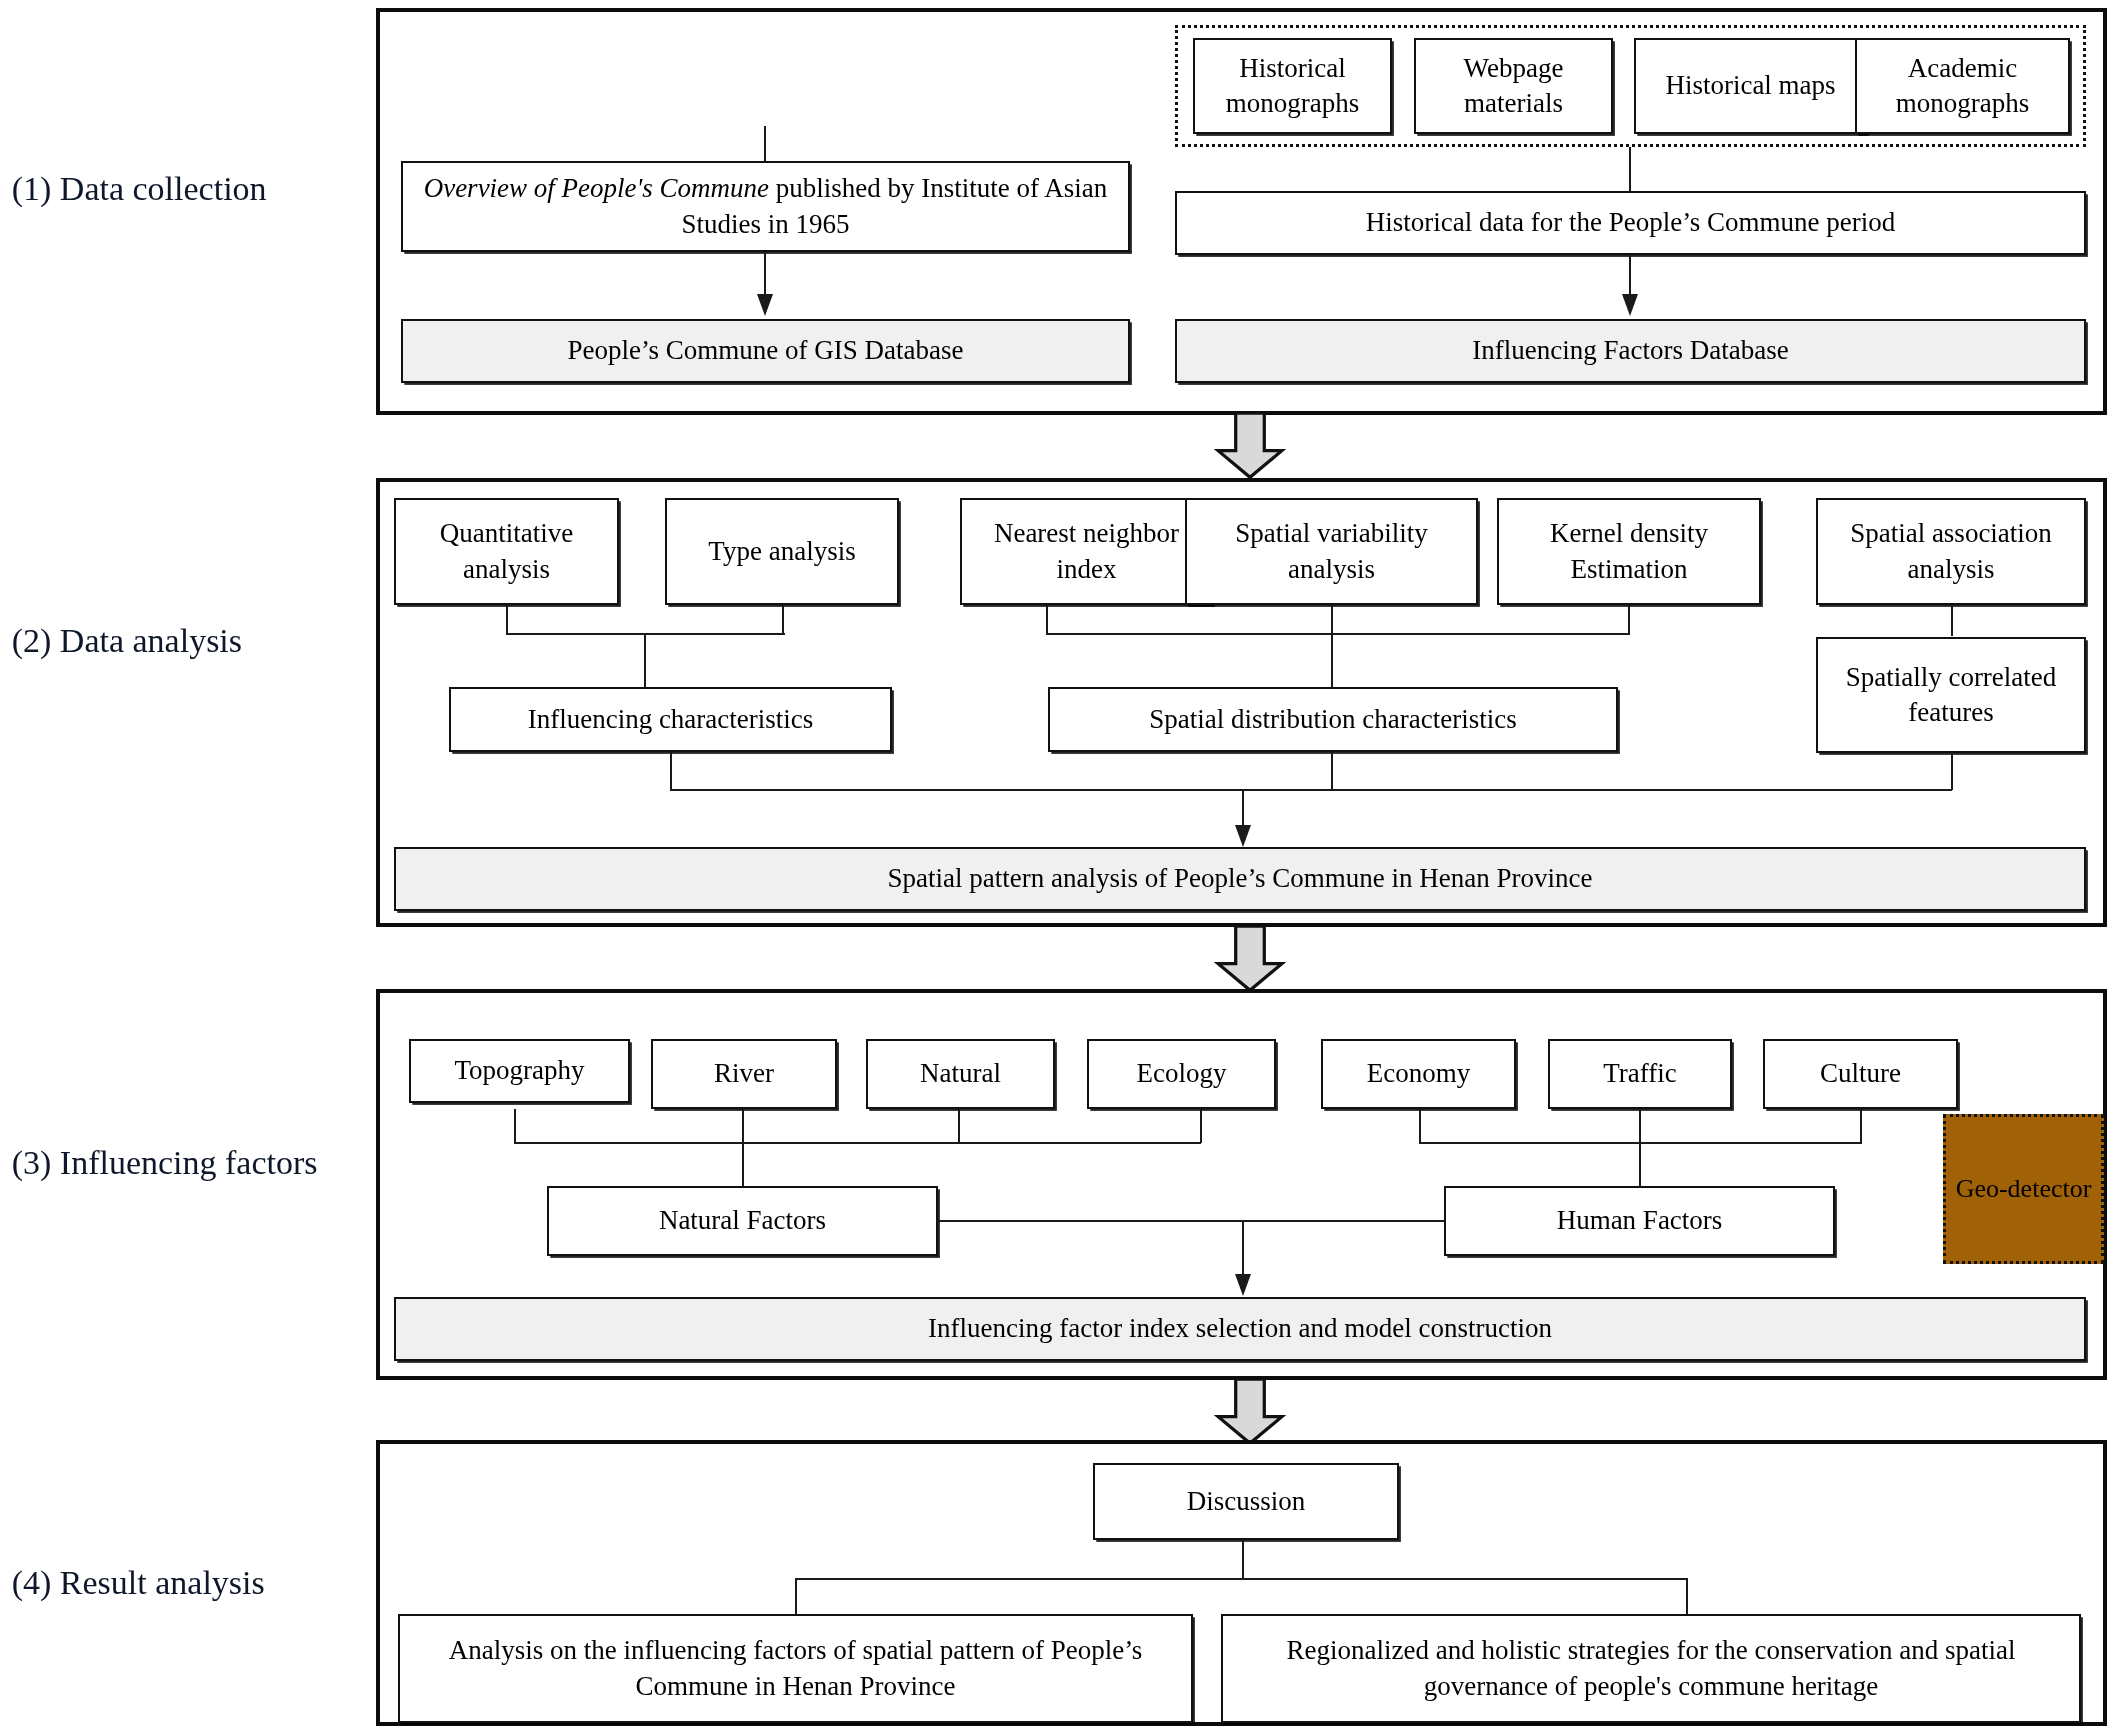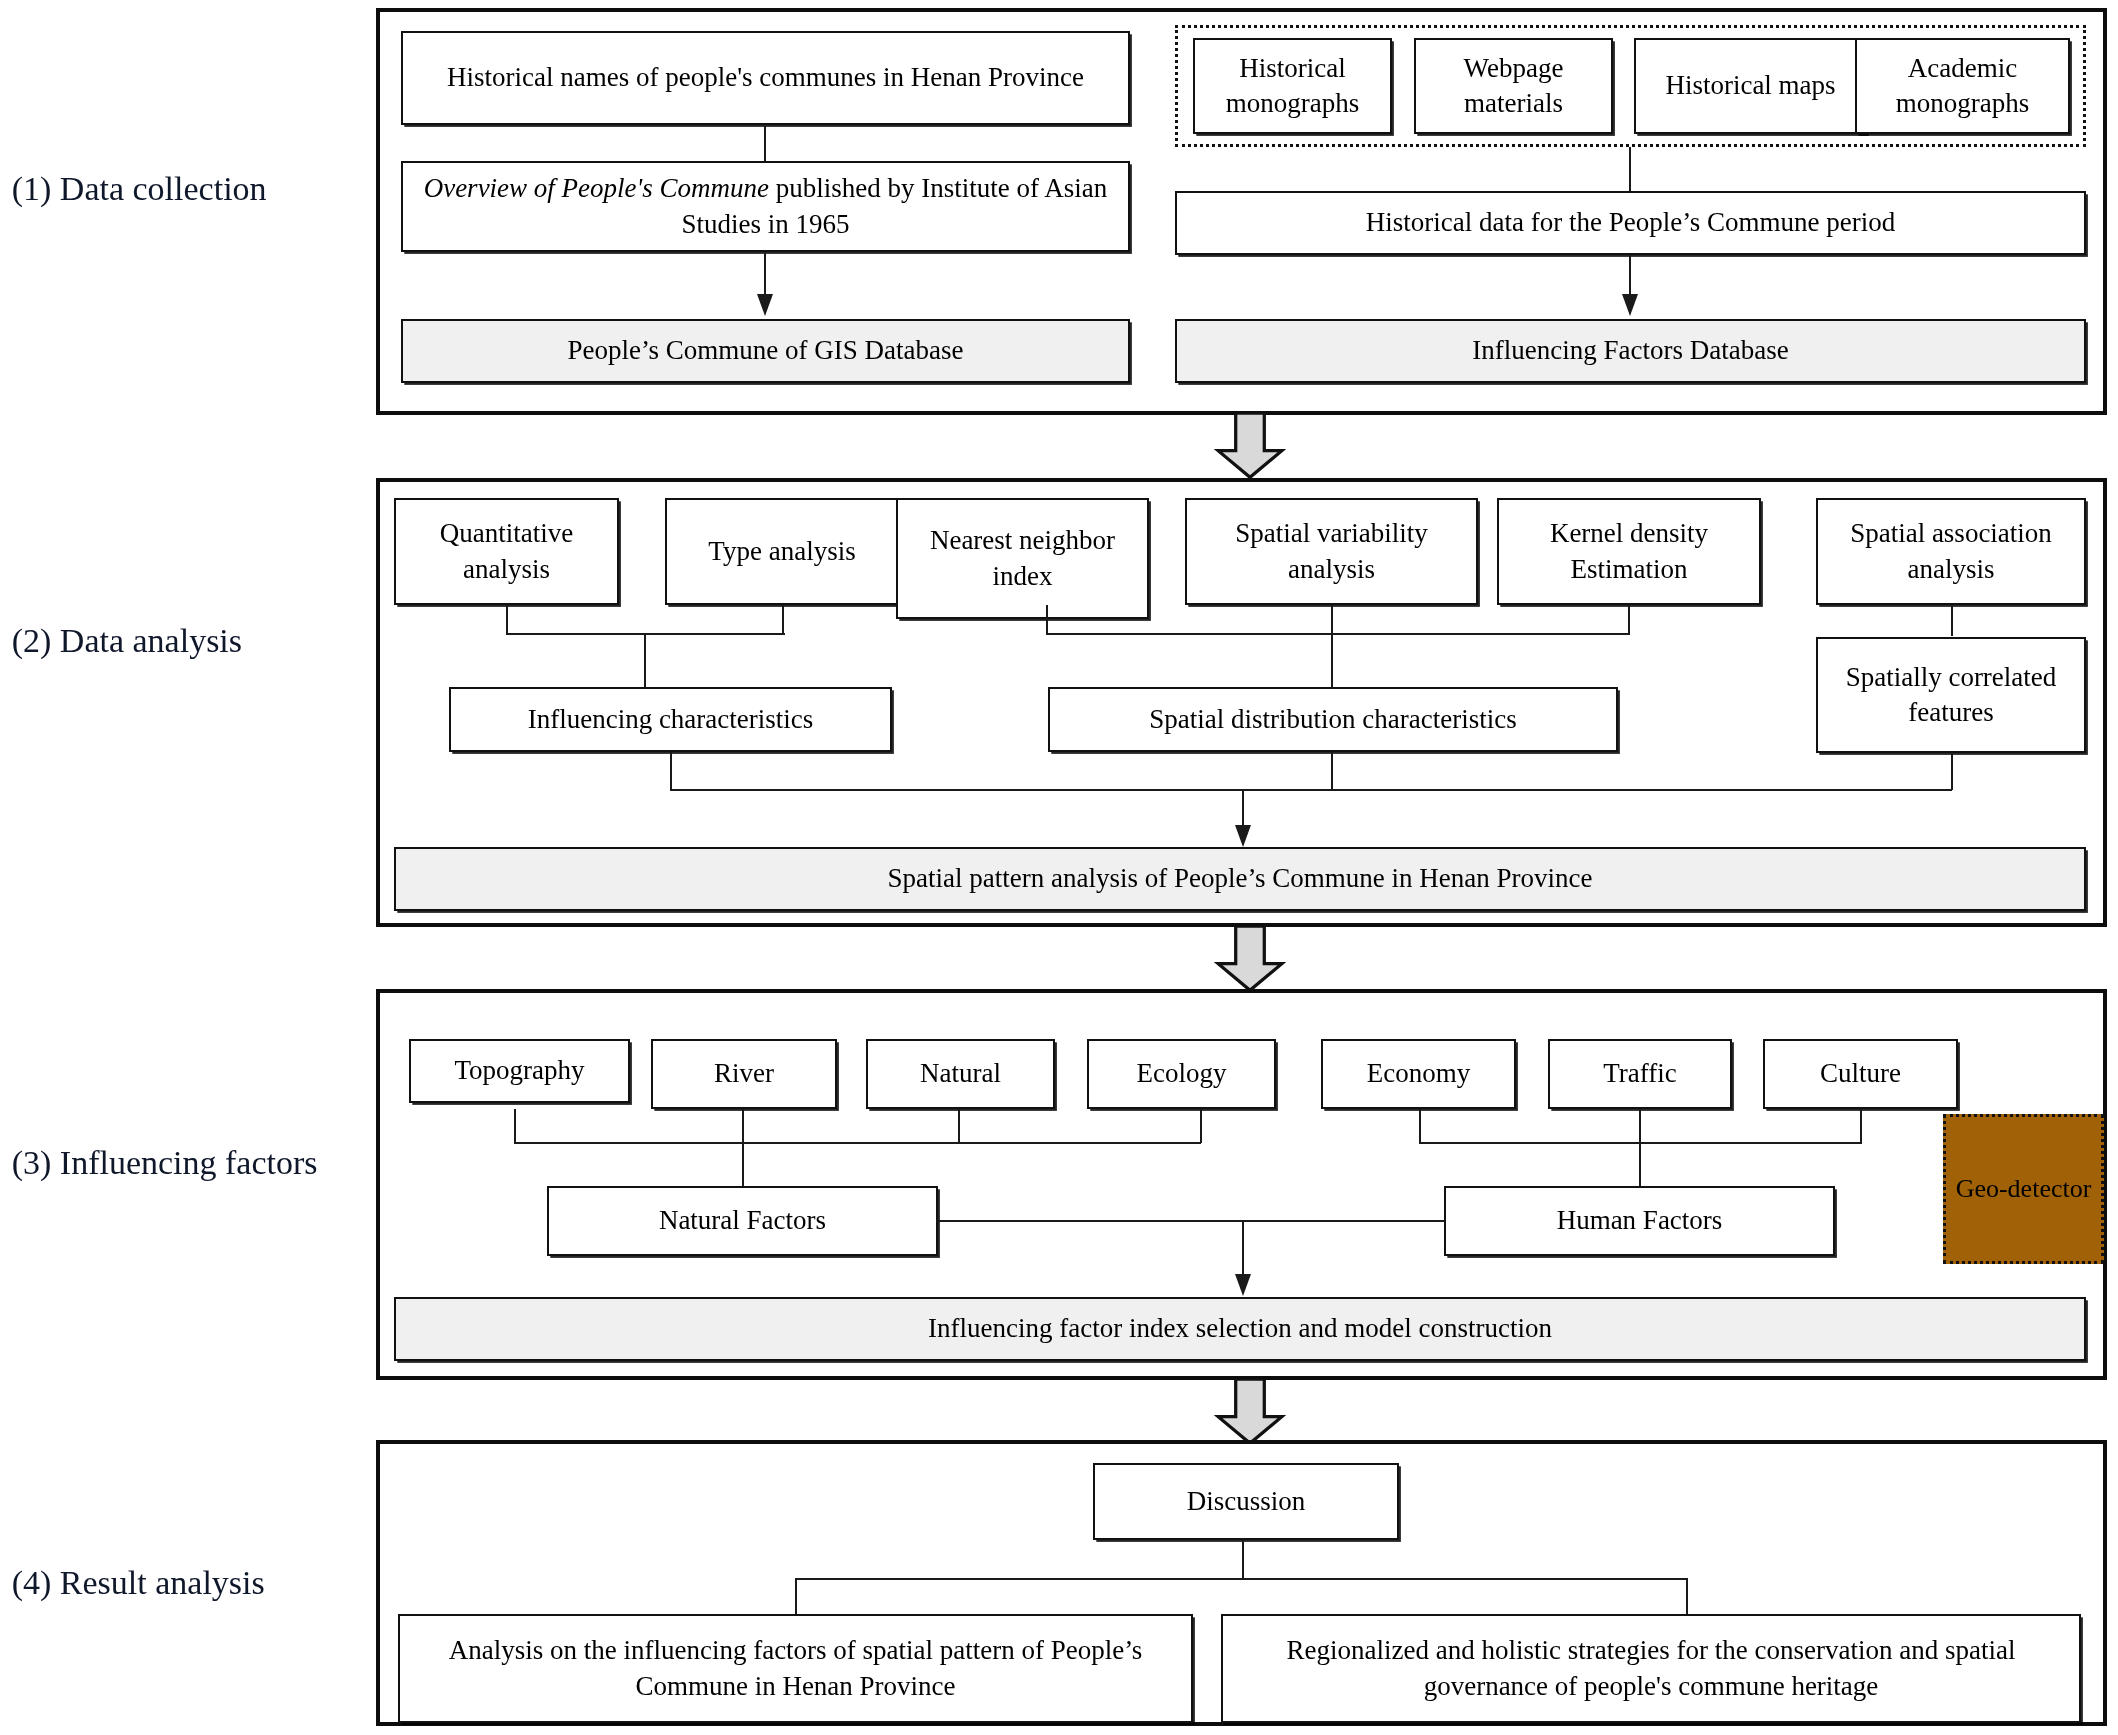--- a/index.html
+++ b/index.html
@@ -82,23 +82,20 @@
   <div class="stage-label" style="left:11.7px; top:168px; width:338px;">(1) Data collection</div>
 
   <div class="stage-label" style="left:11.7px; top:620px; width:338px;">(2) Data analysis</div>
 
   <div class="stage-label" style="left:11.7px; top:1142px; width:306px;">(3) Influencing factors</div>
 
   <div class="stage-label" style="left:11.7px; top:1562px; width:338px;">(4) Result analysis</div>
 
   <div class="stage-frame" style="left:376px; top:7.8px; width:1731px; height:407px;"></div>
 
-  <div class="node" style="left:401px; top:31px; width:729px; height:94px;">
-    <span>Historical names of people's communes in Henan Province</span>
-  </div>
 
   <div class="vline" style="left:764px; top:126px; height:36px;"></div>
 
   <div class="node" style="left:401px; top:161px; width:729px; height:91px;">
     <span>
       <span class="it">Overview of People's Commune</span><span> published by Institute of Asian Studies in 1965</span>
     </span>
   </div>
 
   <div class="arrow-stem" style="left:764px; top:253px; height:46px;"></div>
@@ -143,21 +140,21 @@
   </div>
 
   <div class="stage-frame" style="left:376px; top:478px; width:1731px; height:449px;"></div>
 
   <div class="node" style="left:394px; top:498px; width:225px; height:107px;">
     <span>Quantitative analysis</span>
   </div>
   <div class="node" style="left:665px; top:498px; width:234px; height:107px;">
     <span>Type analysis</span>
   </div>
-  <div class="node" style="left:896px; top:498px; width:253px; height:121px;">
+  <div class="node" style="left:960px; top:498px; width:253px; height:107px;">
     <span>Nearest neighbor index</span>
   </div>
   <div class="node" style="left:1497px; top:498px; width:264px; height:107px;">
     <span>Kernel density Estimation</span>
   </div>
   <div class="node" style="left:1185px; top:498px; width:293px; height:107px;">
     <span>Spatial variability analysis</span>
   </div>
   <div class="node" style="left:1816px; top:498px; width:270px; height:107px;">
     <span>Spatial association analysis</span>

